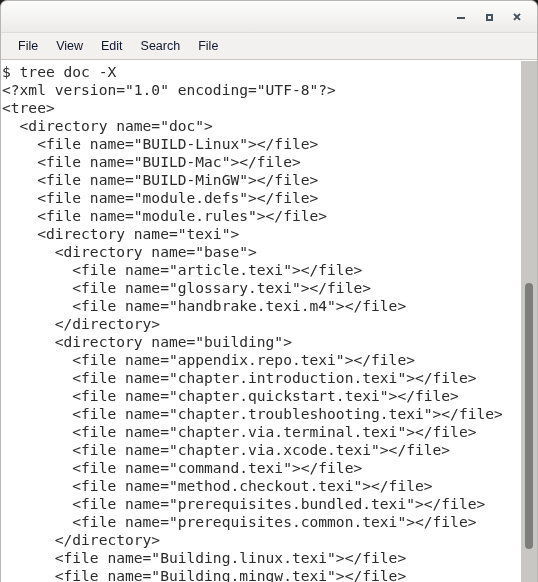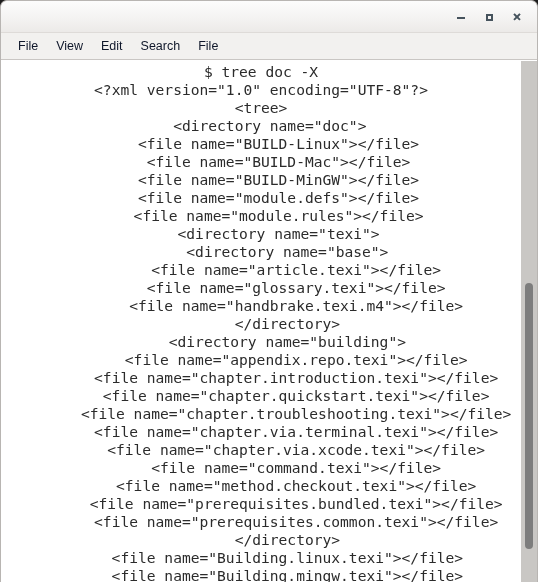--- a/index.html
+++ b/index.html
@@ -107,21 +107,20 @@
     font-family: "DejaVu Sans Mono", "Liberation Mono", monospace;
     font-size: 14.6px;
     line-height: 18.02px;
     color: #2b2b2b;
     white-space: pre;
     letter-spacing: 0px;
   }
   .tline {
     height: 18.02px;
     white-space: pre;
-    text-align: center;
   }
 
   
   #scrollbar {
     width: 17px;
     flex: 0 0 17px;
     background: #c8c6c3;
     position: relative;
     border-left: 1px solid #ffffff;
     box-sizing: border-box;

